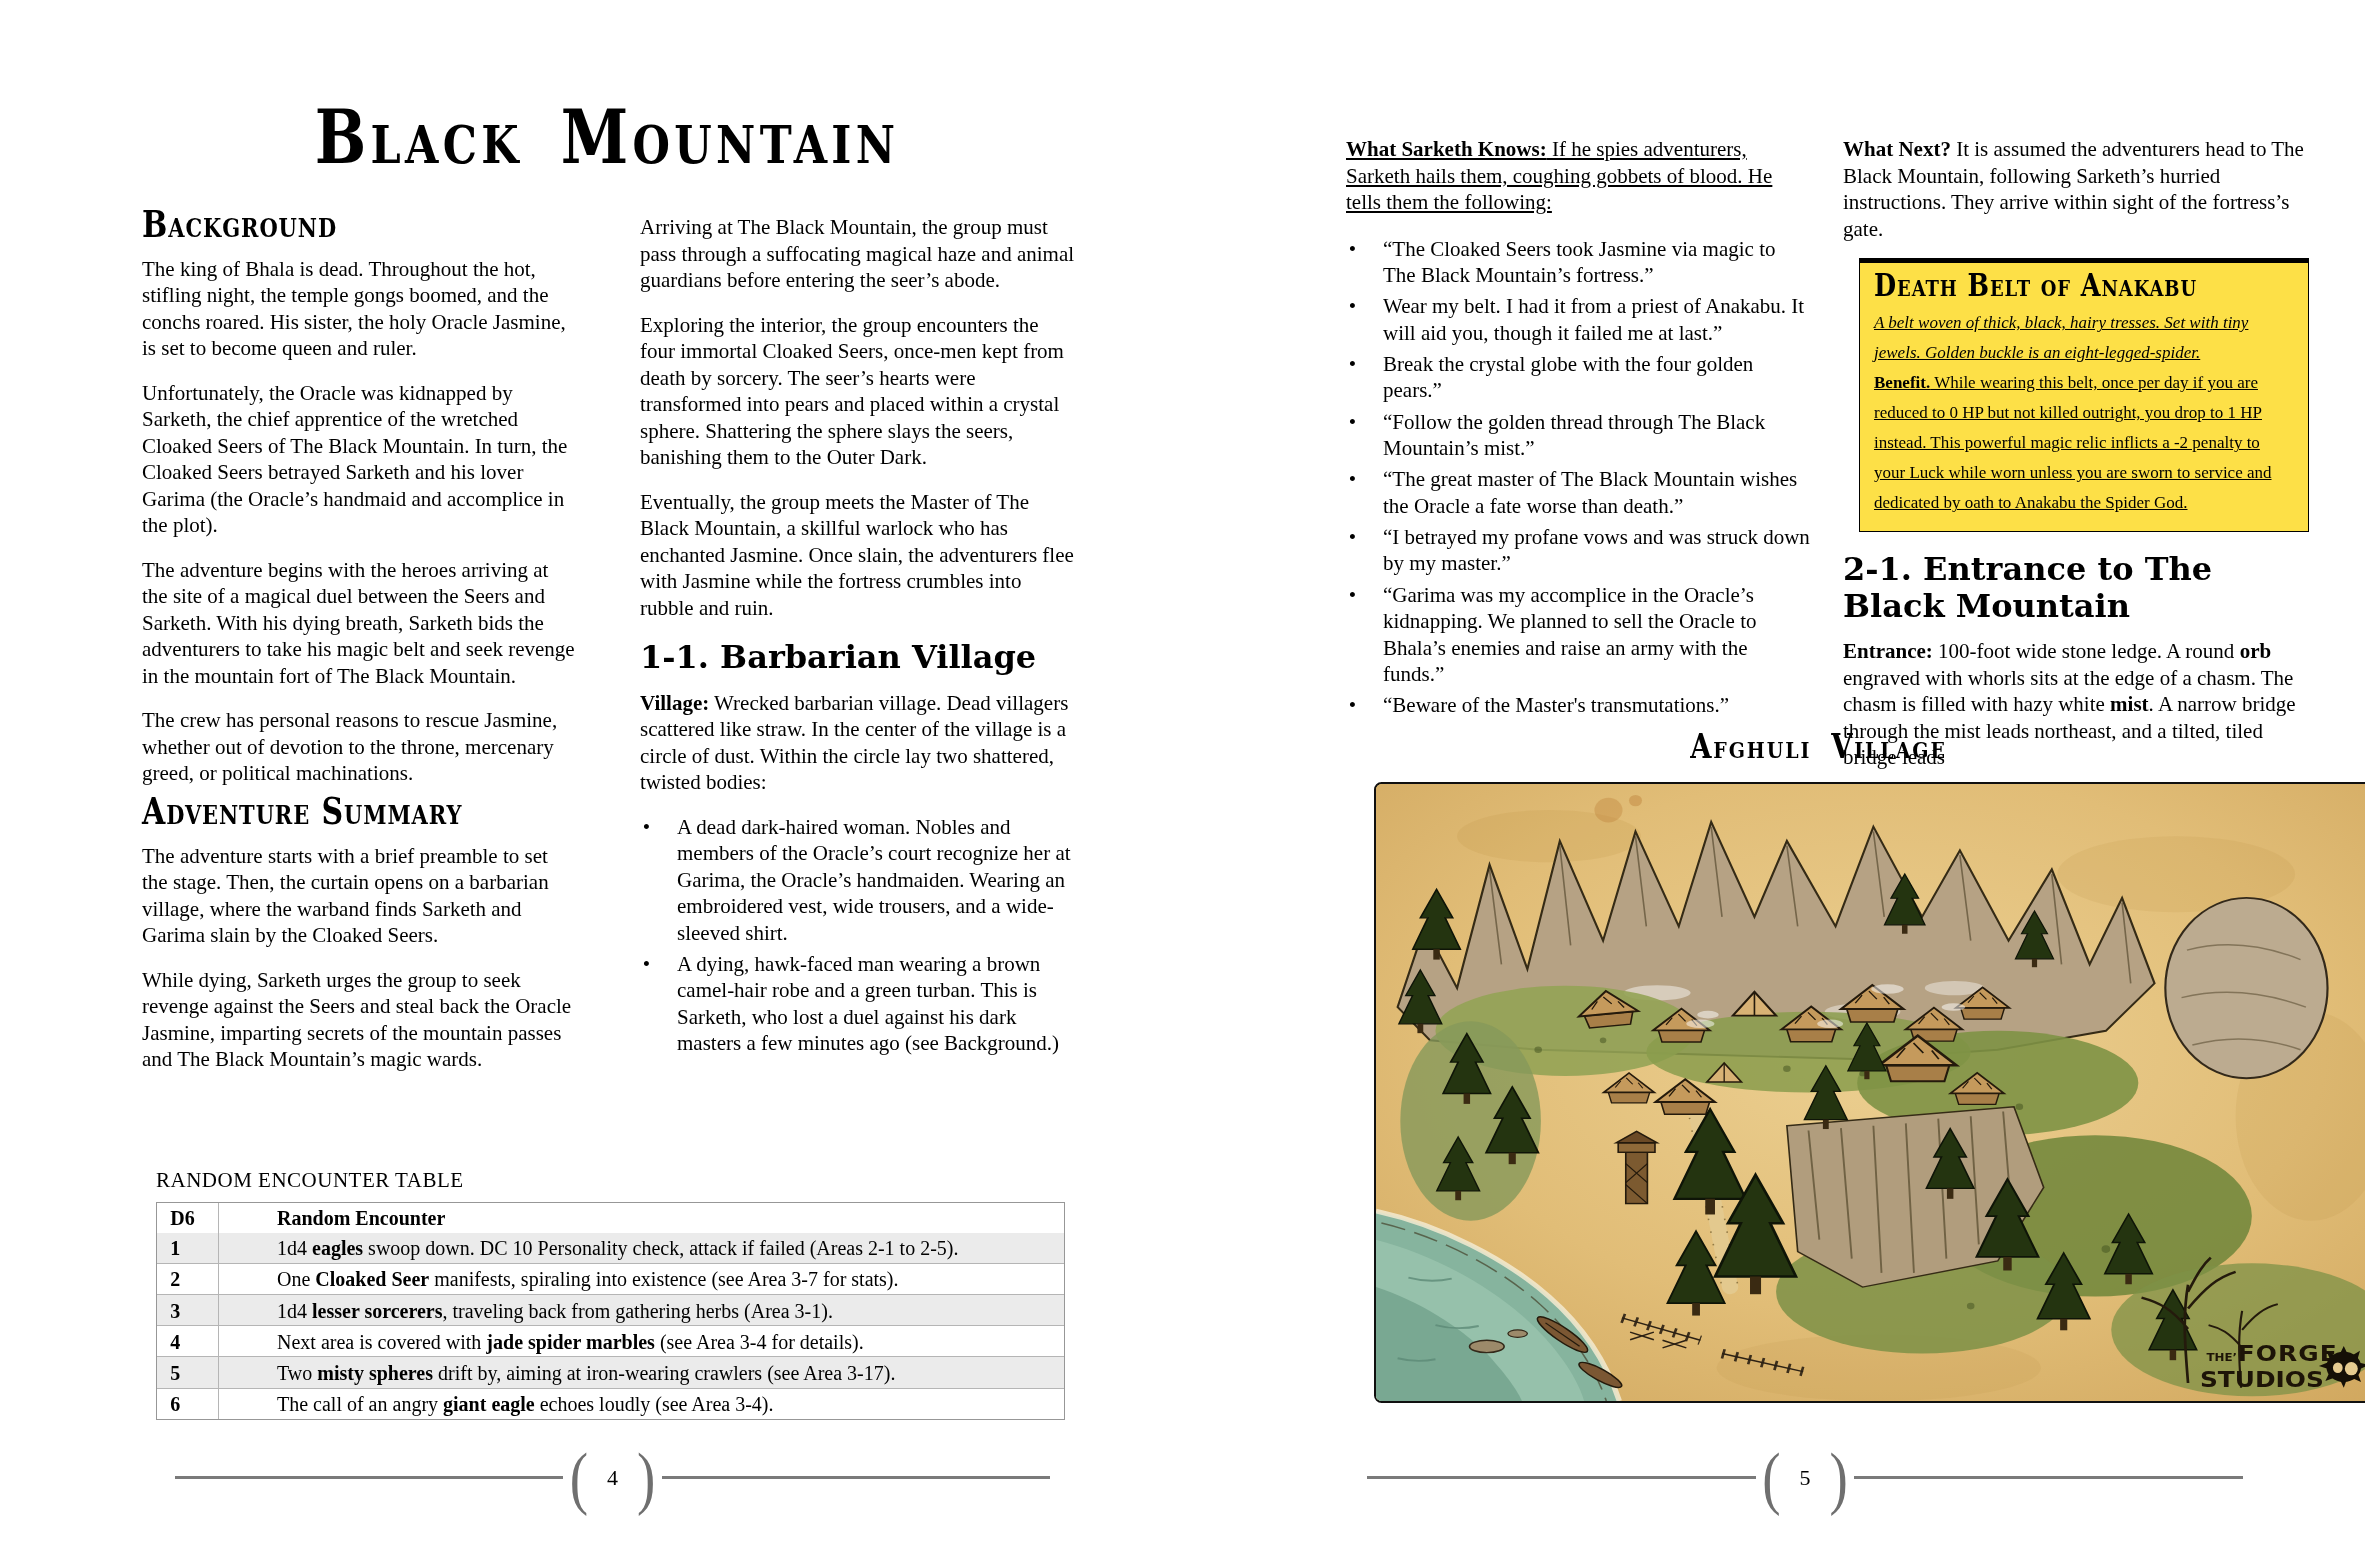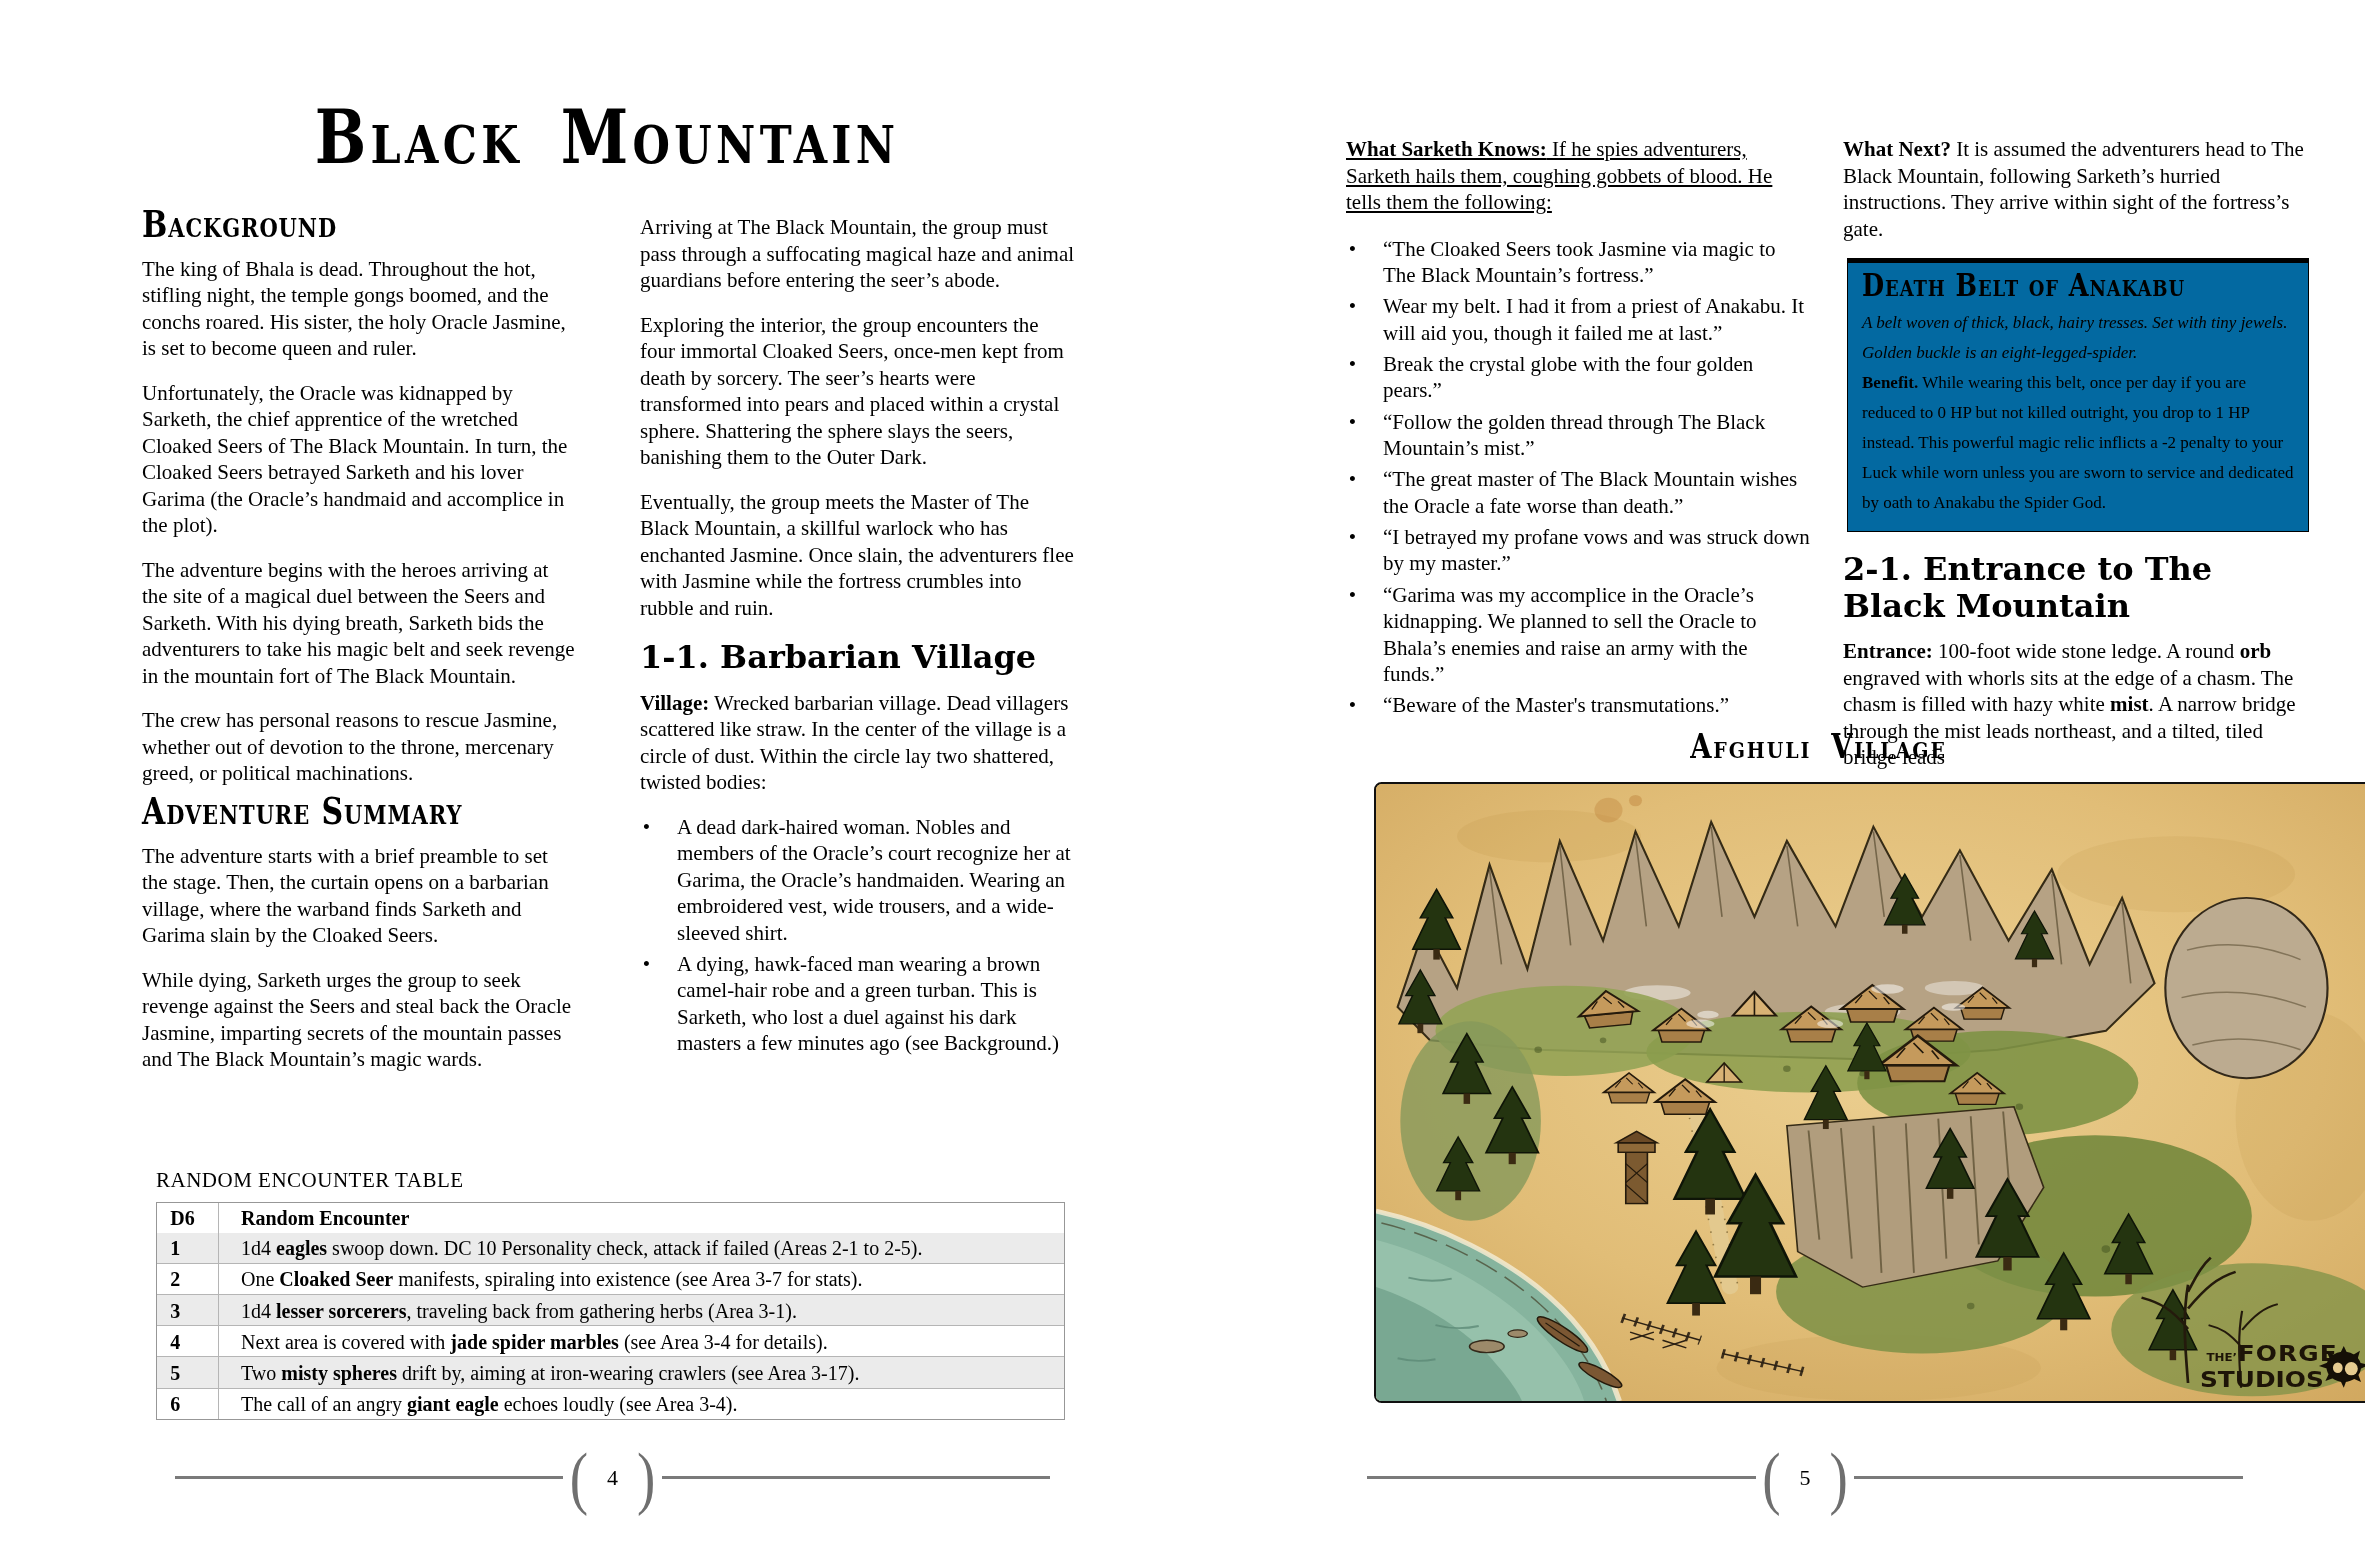--- a/index.html
+++ b/index.html
@@ -16,31 +16,31 @@
   .h3{font-family:"DejaVu Serif",serif;font-weight:700;font-size:32px;margin:6.6px 0 14px 0;line-height:1.15;}
   .col{position:absolute;font-size:21px;line-height:26.5px;}
   .col p{margin:0 0 18px 0;}
   .col p:last-child{margin-bottom:0;}
   .bul{display:flex;margin:0 0 4.7px 0;}
   .bul .dot{flex:none;width:37px;padding-left:2.8px;box-sizing:border-box;}
   .bul .btxt{flex:1;}
   
   .ret-label{left:156px;top:1168px;font-size:21px;letter-spacing:0.5px;}
   .ret-table{left:156px;top:1202px;width:909px;border:0.9px solid #979797;font-size:20px;box-sizing:border-box;}
-  .trow{display:flex;min-height:29px;align-items:flex-start;border-top:0.9px solid #b5b5b5;}
+  .trow{display:flex;min-height:29px;align-items:flex-start;border-top:0.9px solid #b5b5b5;gap:36px;}
   .trow:first-child{border-top:none;}
   .trow.shaded{background:#ebebeb;}
   .td-d6{flex:none;width:62px;border-right:0.9px solid #b5b5b5;padding:4.3px 0 2.8px 13.2px;box-sizing:border-box;
          font-weight:700;align-self:stretch;}
   .td-enc{flex:1;padding:4.3px 8.5px 2.8px 22px;}
   .thead .td-enc{font-weight:700;}
   .thead{min-height:30px;}
   
-  .callout{background:#0369a1;border:1.9px solid #000;border-top-width:5.7px;padding:9.5px 14px 12.3px 14px;
-           margin:0 0 19px 4px;}
+  .callout{background:#fde047;border:1.9px solid #000;border-top-width:5.7px;padding:9.5px 14px 12.3px 14px;
+           margin:0 0 19px 16px;text-decoration:underline;}
   .callout .fc{font-size:25.5px;letter-spacing:0.9px;margin:1.9px 0 7.6px 0;}
   .callout p{font-size:17px;line-height:30px;margin:0;}
   .callout p.flavor{font-style:italic;}
   
   .footer{height:71px;display:flex;align-items:center;}
   .rline{flex:1;height:3.8px;background:#7a7a7a;}
   .pbr{font-size:55px;color:#6f6f6f;transform:scaleY(1.28);line-height:1;padding:0 6.6px;font-weight:400;}
   .pnum{font-size:22px;padding:0 12.3px;}
   
   .map-head{left:1374px;top:732px;width:889px;text-align:center;}

